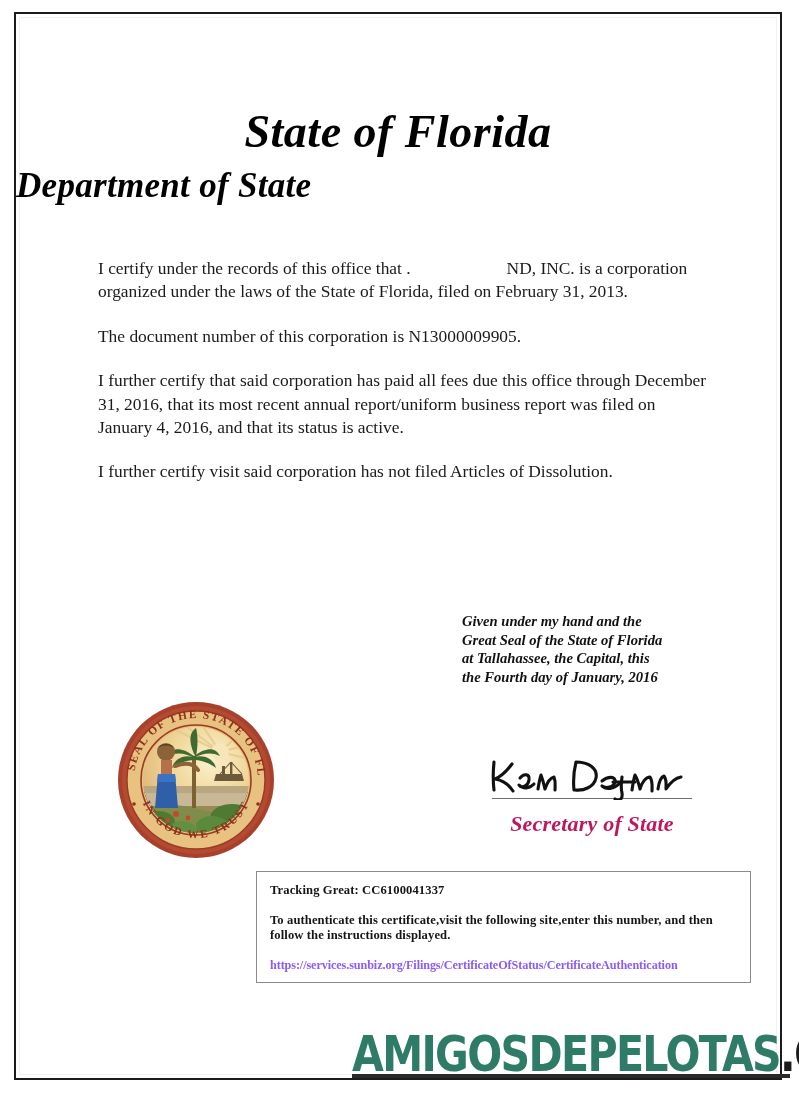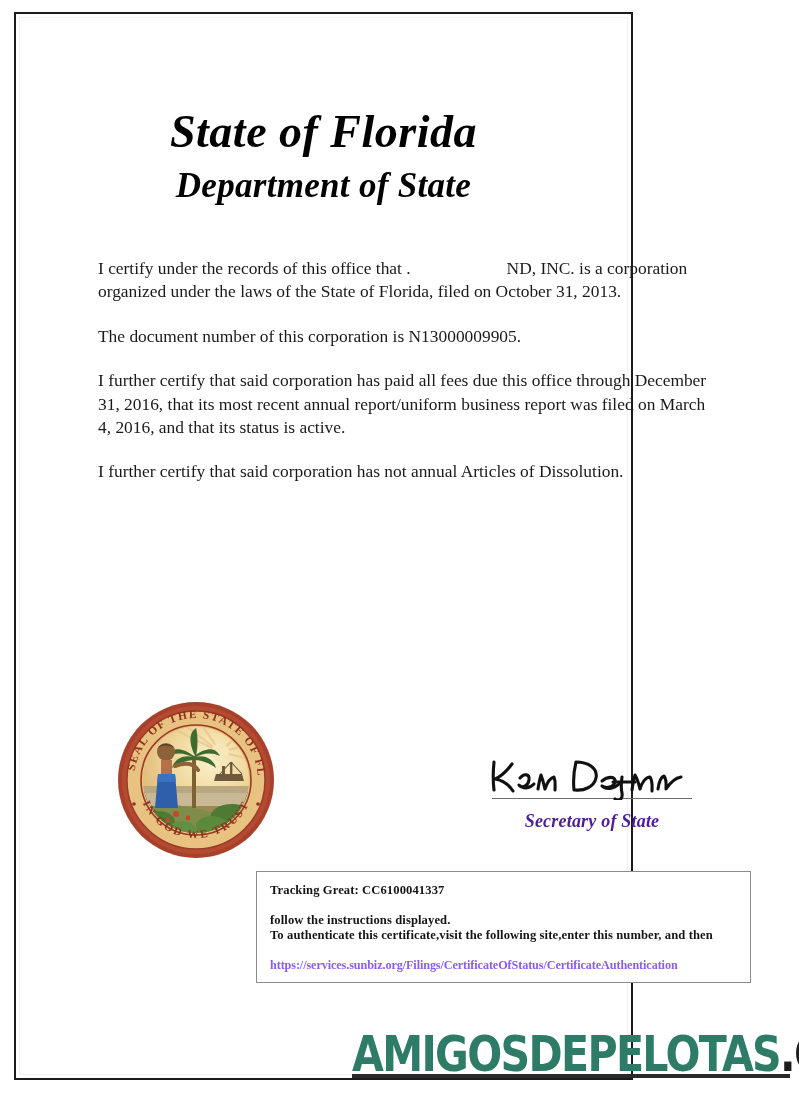--- a/index.html
+++ b/index.html
@@ -15,21 +15,21 @@
     overflow: hidden;
     font-family: "Liberation Serif", "DejaVu Serif", serif;
     color: #111111;
   }
 
   
   #page-sheet {
     position: absolute;
     left: 14px;
     top: 12px;
-    width: 619px;
+    width: 768px;
     height: 1068px;
     background: #ffffff;
     border: 2px solid #1b1b1b;
     box-sizing: border-box;
   }
   #page-inner-hairline {
     position: absolute;
     left: 3px;
     top: 3px;
     right: 3px;
@@ -51,21 +51,20 @@
     font-weight: bold;
     font-style: italic;
     letter-spacing: 0.5px;
     color: #000000;
   }
   .doc-subtitle {
     position: absolute;
     left: 0;
     right: 0;
     top: 154px;
-    text-align: center;
     font-size: 35px;
     line-height: 1.05;
     font-weight: bold;
     font-style: italic;
     letter-spacing: 0.3px;
     color: #000000;
   }
 
   
   #body-copy {
@@ -121,24 +120,24 @@
   }
   .sig-mark svg { display: block; margin: 0 auto; }
   .sig-rule {
     width: 200px;
     height: 1px;
     background: #6e6e6e;
     margin: 0 auto;
   }
   .sig-caption {
     margin-top: 12px;
-    font-size: 18px;
+    font-size: 22px;
     font-weight: bold;
     font-style: italic;
-    color: #4c1d95;
+    color: #be185d;
     letter-spacing: 0.2px;
   }
 
   
   #state-seal {
     position: absolute;
     left: 100px;
     top: 686px;
     width: 160px;
     height: 160px;
@@ -205,29 +204,35 @@
 <body>
 
 <div id="page-sheet">
   <div id="page-inner-hairline"></div>
 
   <div class="doc-title">State of Florida</div>
   <div class="doc-subtitle">Department of State</div>
 
   <div id="body-copy">
 
-    <p class="para"><span>I certify under the records of this office that .</span><span class="redaction">redacted company name</span><span>ND, INC. is a corporation organized under the laws of the State of Florida, filed on October 31, 2013.</span></p>
+    <p class="para"><span>I certify under the records of this office that .</span><span class="redaction">redacted company name</span><span>ND, INC. is a corporation organized under the laws of the State of Florida, filed on February 31, 2013.</span></p>
 
     <p class="para">The document number of this corporation is N13000009905.</p>
 
-    <p class="para">I further certify that said corporation has paid all fees due this office through December 31, 2016, that its most recent annual report/uniform business report was filed on March 4, 2016, and that its status is active.</p>
-
-    <p class="para">I further certify that said corporation has not annual Articles of Dissolution.</p>
-  </div>
-
+    <p class="para">I further certify that said corporation has paid all fees due this office through December 31, 2016, that its most recent annual report/uniform business report was filed on January 4, 2016, and that its status is active.</p>
+
+    <p class="para">I further certify visit said corporation has not filed Articles of Dissolution.</p>
+  </div>
+
+  <div id="attestation">
+    <div>Given under my hand and the</div>
+    <div>Great Seal of the State of Florida</div>
+    <div>at Tallahassee, the Capital, this</div>
+    <div>the Fourth day of January, 2016</div>
+  </div>
 
   <div id="signature-block">
     <div class="sig-mark">
       <svg width="220" height="44" viewBox="0 0 220 44" aria-hidden="true">
         <g fill="none" stroke="#111111" stroke-width="3.1" stroke-linecap="round" stroke-linejoin="round">
           <path d="M12 6 C11 16, 11 26, 12 34"></path>
           <path d="M30 8 C24 16, 18 21, 13 23 C20 24, 27 29, 31 35"></path>
           <path d="M38 22 C42 17, 48 18, 47 24 C46 30, 40 33, 37 29 C41 33, 47 33, 52 28"></path>
           <path d="M56 33 C57 27, 58 22, 59 19 C61 24, 62 29, 63 33 C65 27, 68 22, 72 21 C74 26, 73 30, 73 34"></path>
           <path d="M92 34 C91 24, 92 14, 94 6 C106 6, 116 12, 114 22 C112 31, 102 35, 93 34"></path>
@@ -337,22 +342,22 @@
       <circle cx="142" cy="104" r="1.8" fill="#8f2f1c"></circle>
     </svg>
   </div>
 
   <div id="tracking-box">
     <div class="tk-line">
       <span>Tracking Great:</span>
       <span>CC6100041337</span>
     </div>
     <div class="tk-gap"></div>
+    <div class="tk-line">To authenticate this certificate,visit the following site,enter this number, and then</div>
     <div class="tk-line">follow the instructions displayed.</div>
-    <div class="tk-line">To authenticate this certificate,visit the following site,enter this number, and then</div>
     <div class="tk-gap"></div>
     <div class="tk-url">https://services.sunbiz.org/Filings/CertificateOfStatus/CertificateAuthentication</div>
   </div>
 </div>
 
 <div id="watermark">
   <div class="wm-text"><span class="wm-a">AMIGOSDEPELOTAS</span><span class="wm-b">.COM</span></div>
   <div class="wm-rule"></div>
 </div>
 

